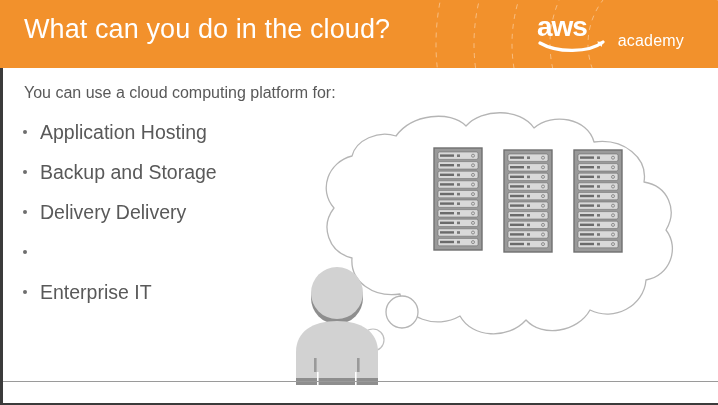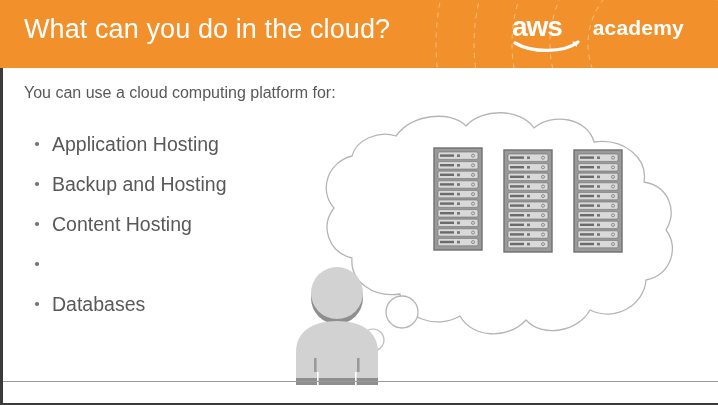--- a/index.html
+++ b/index.html
@@ -54,25 +54,25 @@
     height: 44px;
     display: flex;
     align-items: flex-start;
   }
   #aws-mark {
     position: relative;
     width: 74px;
     height: 42px;
   }
   #aws-academy-word {
-    font-size: 21px;
+    font-size: 16px;
     color: #ffffff;
-    font-weight: 700;
+    font-weight: 400;
     margin-left: 7px;
-    margin-top: 6px;
+    margin-top: 22px;
     letter-spacing: 0.2px;
   }
 
   
   #left-rule {
     position: absolute;
     left: 0;
     top: 68px;
     width: 3px;
     height: 337px;
@@ -85,21 +85,21 @@
     left: 24px;
     top: 84px;
     font-size: 16px;
     color: #595959;
     white-space: nowrap;
   }
   #bullet-list {
     position: absolute;
     left: 22px;
     top: 118px;
-    margin: 12px;
+    margin: 0;
     padding: 0;
     list-style: none;
   }
   #bullet-list li {
     position: relative;
     height: 40px;
     line-height: 28px;
     padding-left: 18px;
     font-size: 19.5px;
     color: #595959;
@@ -185,32 +185,32 @@
 
   <div id="lead-text">You can use a cloud computing platform for:</div>
 
   <ul id="bullet-list">
     <li>
       <span class="dot"></span>
       <span>Application Hosting</span>
     </li>
     <li>
       <span class="dot"></span>
-      <span>Backup and Hosting</span>
+      <span>Backup and Storage</span>
     </li>
     <li>
       <span class="dot"></span>
-      <span>Content Hosting</span>
+      <span>Delivery Delivery</span>
     </li>
     <li>
       <span class="dot"></span>
     </li>
     <li>
       <span class="dot"></span>
-      <span>Databases</span>
+      <span>Enterprise IT</span>
     </li>
   </ul>
 
   <svg id="illustration" viewBox="0 0 400 295">
 
     <path d="M 110 36
              C 126 14, 164 10, 180 26
              C 196 8, 234 8, 248 28
              C 266 12, 302 18, 308 42
              C 338 38, 362 58, 358 82

